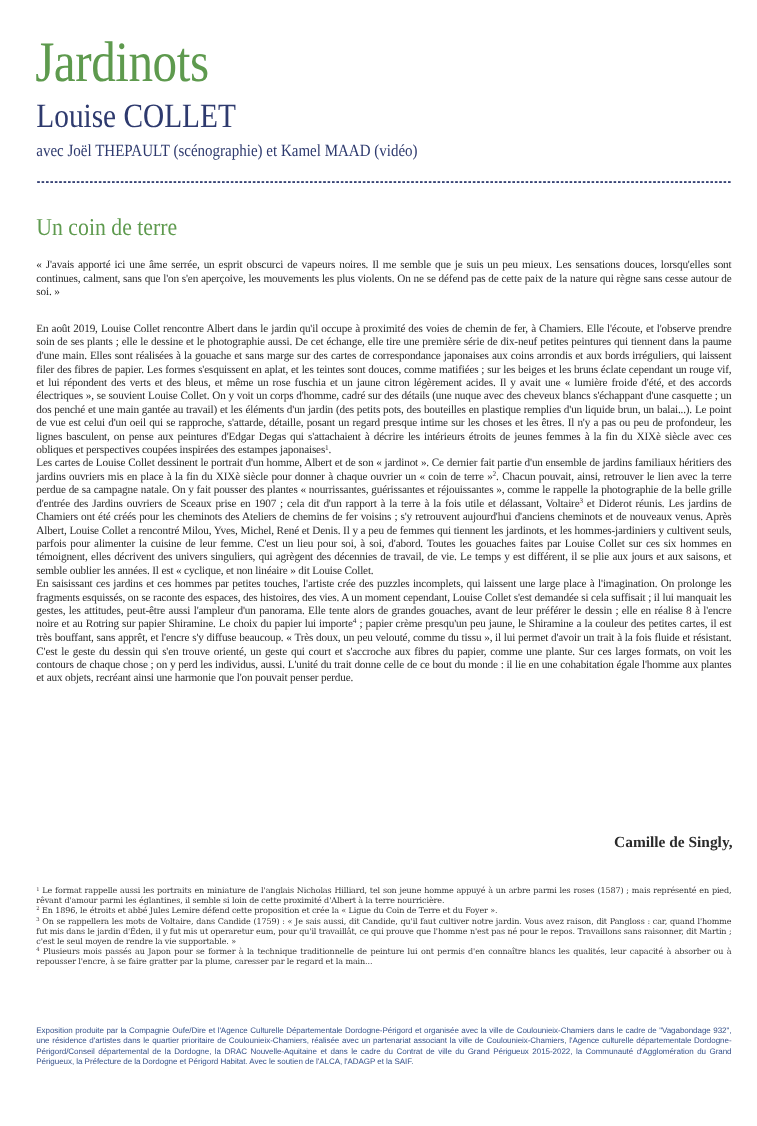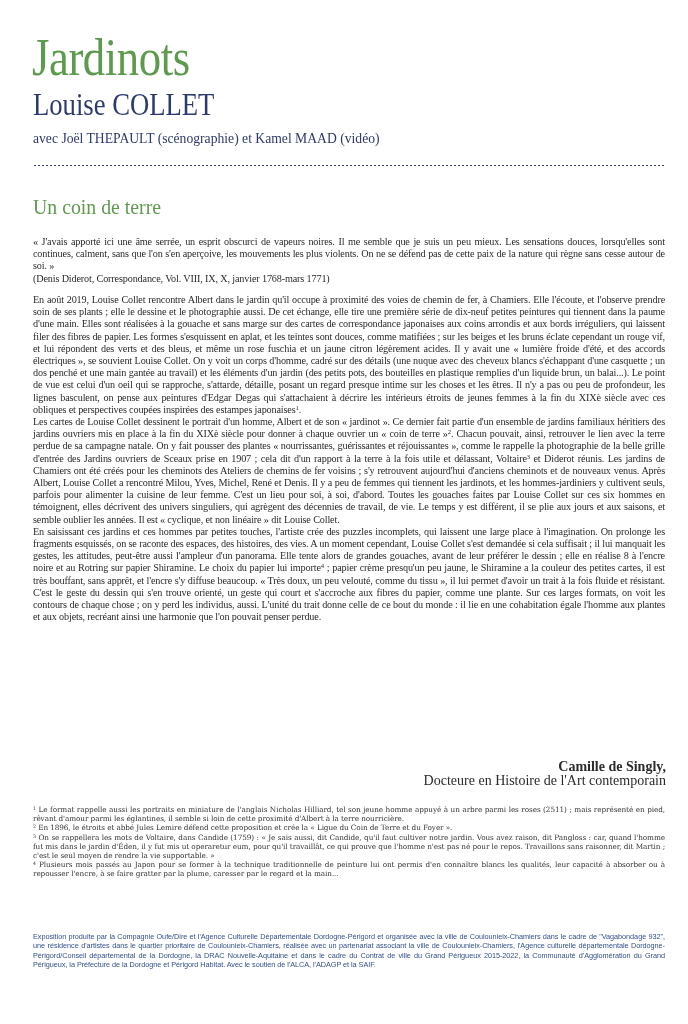--- a/index.html
+++ b/index.html
@@ -70,35 +70,33 @@
 
   <h1 class="title">Jardinots</h1>
   <h2 class="artist">Louise COLLET</h2>
   <div class="credits">avec Joël THEPAULT (scénographie) et Kamel MAAD (vidéo)</div>
   <div class="dots"></div>
 
   <h3 class="section">Un coin de terre</h3>
 
   <div class="body-text quote">
     <p>« J'avais apporté ici une âme serrée, un esprit obscurci de vapeurs noires. Il me semble que je suis un peu mieux. Les sensations douces, lorsqu'elles sont continues, calment, sans que l'on s'en aperçoive, les mouvements les plus violents. On ne se défend pas de cette paix de la nature qui règne sans cesse autour de soi. »</p>
-    <p>(Denis Diderot, Correspondance, Vol. VIII, IX, X, janvier 1768-mars 1771)</p>
   </div>
 
   <div class="body-text main">
     <p><span>En août 2019, Louise Collet rencontre Albert dans le jardin qu'il occupe à proximité des voies de chemin de fer, à Chamiers. Elle l'écoute, et l'observe prendre soin de ses plants ; elle le dessine et le photographie aussi. De cet échange, elle tire une première série de dix-neuf petites peintures qui tiennent dans la paume d'une main. Elles sont réalisées à la gouache et sans marge sur des cartes de correspondance japonaises aux coins arrondis et aux bords irréguliers, qui laissent filer des fibres de papier. Les formes s'esquissent en aplat, et les teintes sont douces, comme matifiées ; sur les beiges et les bruns éclate cependant un rouge vif, et lui répondent des verts et des bleus, et même un rose fuschia et un jaune citron légèrement acides. Il y avait une « lumière froide d'été, et des accords électriques », se souvient Louise Collet. On y voit un corps d'homme, cadré sur des détails (une nuque avec des cheveux blancs s'échappant d'une casquette ; un dos penché et une main gantée au travail) et les éléments d'un jardin (des petits pots, des bouteilles en plastique remplies d'un liquide brun, un balai...). Le point de vue est celui d'un oeil qui se rapproche, s'attarde, détaille, posant un regard presque intime sur les choses et les êtres. Il n'y a pas ou peu de profondeur, les lignes basculent, on pense aux peintures d'Edgar Degas qui s'attachaient à décrire les intérieurs étroits de jeunes femmes à la fin du XIXè siècle avec ces obliques et perspectives coupées inspirées des estampes japonaises</span><sup>1</sup><span>.</span></p>
     <p><span>Les cartes de Louise Collet dessinent le portrait d'un homme, Albert et de son « jardinot ». Ce dernier fait partie d'un ensemble de jardins familiaux héritiers des jardins ouvriers mis en place à la fin du XIXè siècle pour donner à chaque ouvrier un « coin de terre »</span><sup>2</sup><span>. Chacun pouvait, ainsi, retrouver le lien avec la terre perdue de sa campagne natale. On y fait pousser des plantes « nourrissantes, guérissantes et réjouissantes », comme le rappelle la photographie de la belle grille d'entrée des Jardins ouvriers de Sceaux prise en 1907 ; cela dit d'un rapport à la terre à la fois utile et délassant, Voltaire</span><sup>3</sup><span> et Diderot réunis. Les jardins de Chamiers ont été créés pour les cheminots des Ateliers de chemins de fer voisins ; s'y retrouvent aujourd'hui d'anciens cheminots et de nouveaux venus. Après Albert, Louise Collet a rencontré Milou, Yves, Michel, René et Denis. Il y a peu de femmes qui tiennent les jardinots, et les hommes-jardiniers y cultivent seuls, parfois pour alimenter la cuisine de leur femme. C'est un lieu pour soi, à soi, d'abord. Toutes les gouaches faites par Louise Collet sur ces six hommes en témoignent, elles décrivent des univers singuliers, qui agrègent des décennies de travail, de vie. Le temps y est différent, il se plie aux jours et aux saisons, et semble oublier les années. Il est « cyclique, et non linéaire » dit Louise Collet.</span></p>
     <p><span>En saisissant ces jardins et ces hommes par petites touches, l'artiste crée des puzzles incomplets, qui laissent une large place à l'imagination. On prolonge les fragments esquissés, on se raconte des espaces, des histoires, des vies. A un moment cependant, Louise Collet s'est demandée si cela suffisait ; il lui manquait les gestes, les attitudes, peut-être aussi l'ampleur d'un panorama. Elle tente alors de grandes gouaches, avant de leur préférer le dessin ; elle en réalise 8 à l'encre noire et au Rotring sur papier Shiramine. Le choix du papier lui importe</span><sup>4</sup><span> ; papier crème presqu'un peu jaune, le Shiramine a la couleur des petites cartes, il est très bouffant, sans apprêt, et l'encre s'y diffuse beaucoup. « Très doux, un peu velouté, comme du tissu », il lui permet d'avoir un trait à la fois fluide et résistant. C'est le geste du dessin qui s'en trouve orienté, un geste qui court et s'accroche aux fibres du papier, comme une plante. Sur ces larges formats, on voit les contours de chaque chose ; on y perd les individus, aussi. L'unité du trait donne celle de ce bout du monde : il lie en une cohabitation égale l'homme aux plantes et aux objets, recréant ainsi une harmonie que l'on pouvait penser perdue.</span></p>
   </div>
 
   <div class="sig">
     <div class="name">Camille de Singly,</div>
-    <div>Docteure en Histoire de l'Art contemporain</div>
   </div>
 
   <div class="notes">
-    <p><sup>1</sup> <span>Le format rappelle aussi les portraits en miniature de l'anglais Nicholas Hilliard, tel son jeune homme appuyé à un arbre parmi les roses (2511) ; mais représenté en pied, rêvant d'amour parmi les églantines, il semble si loin de cette proximité d'Albert à la terre nourricière.</span></p>
+    <p><sup>1</sup> <span>Le format rappelle aussi les portraits en miniature de l'anglais Nicholas Hilliard, tel son jeune homme appuyé à un arbre parmi les roses (1587) ; mais représenté en pied, rêvant d'amour parmi les églantines, il semble si loin de cette proximité d'Albert à la terre nourricière.</span></p>
     <p><sup>2</sup> <span>En 1896, le étroits et abbé Jules Lemire défend cette proposition et crée la « Ligue du Coin de Terre et du Foyer ».</span></p>
     <p><sup>3</sup> <span>On se rappellera les mots de Voltaire, dans Candide (1759) : « Je sais aussi, dit Candide, qu'il faut cultiver notre jardin. Vous avez raison, dit Pangloss : car, quand l'homme fut mis dans le jardin d'Éden, il y fut mis ut operaretur eum, pour qu'il travaillât, ce qui prouve que l'homme n'est pas né pour le repos. Travaillons sans raisonner, dit Martin ; c'est le seul moyen de rendre la vie supportable. »</span></p>
     <p><sup>4</sup> <span>Plusieurs mois passés au Japon pour se former à la technique traditionnelle de peinture lui ont permis d'en connaître blancs les qualités, leur capacité à absorber ou à repousser l'encre, à se faire gratter par la plume, caresser par le regard et la main...</span></p>
   </div>
 
   <div class="footer">Exposition produite par  la Compagnie Oufe/Dire et l'Agence Culturelle Départementale Dordogne-Périgord et organisée avec la ville de Coulounieix-Chamiers dans le cadre de "Vagabondage 932", une résidence d'artistes dans le quartier prioritaire de Coulounieix-Chamiers, réalisée avec un partenariat associant la ville de Coulounieix-Chamiers, l'Agence culturelle départementale Dordogne-Périgord/Conseil départemental de la Dordogne, la DRAC Nouvelle-Aquitaine et dans le cadre du Contrat de ville du Grand Périgueux 2015-2022, la Communauté d'Agglomération du Grand Périgueux, la Préfecture de la Dordogne et Périgord Habitat. Avec le soutien de l'ALCA, l'ADAGP et la SAIF.</div>
 </div>
 
 </body></html>

